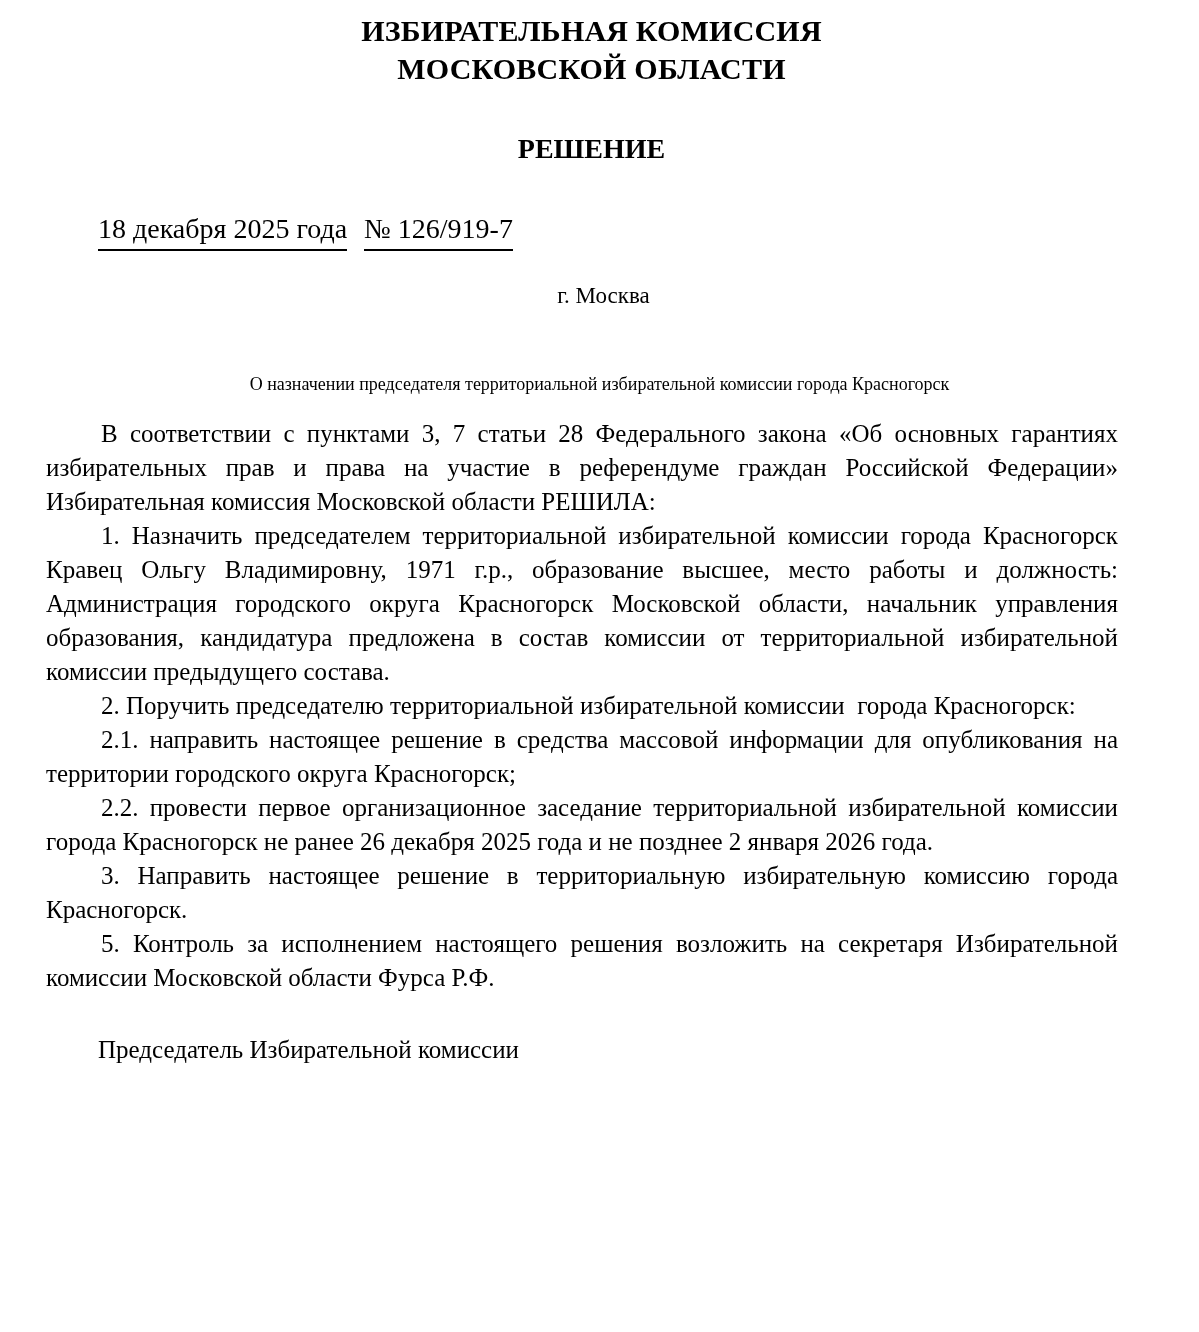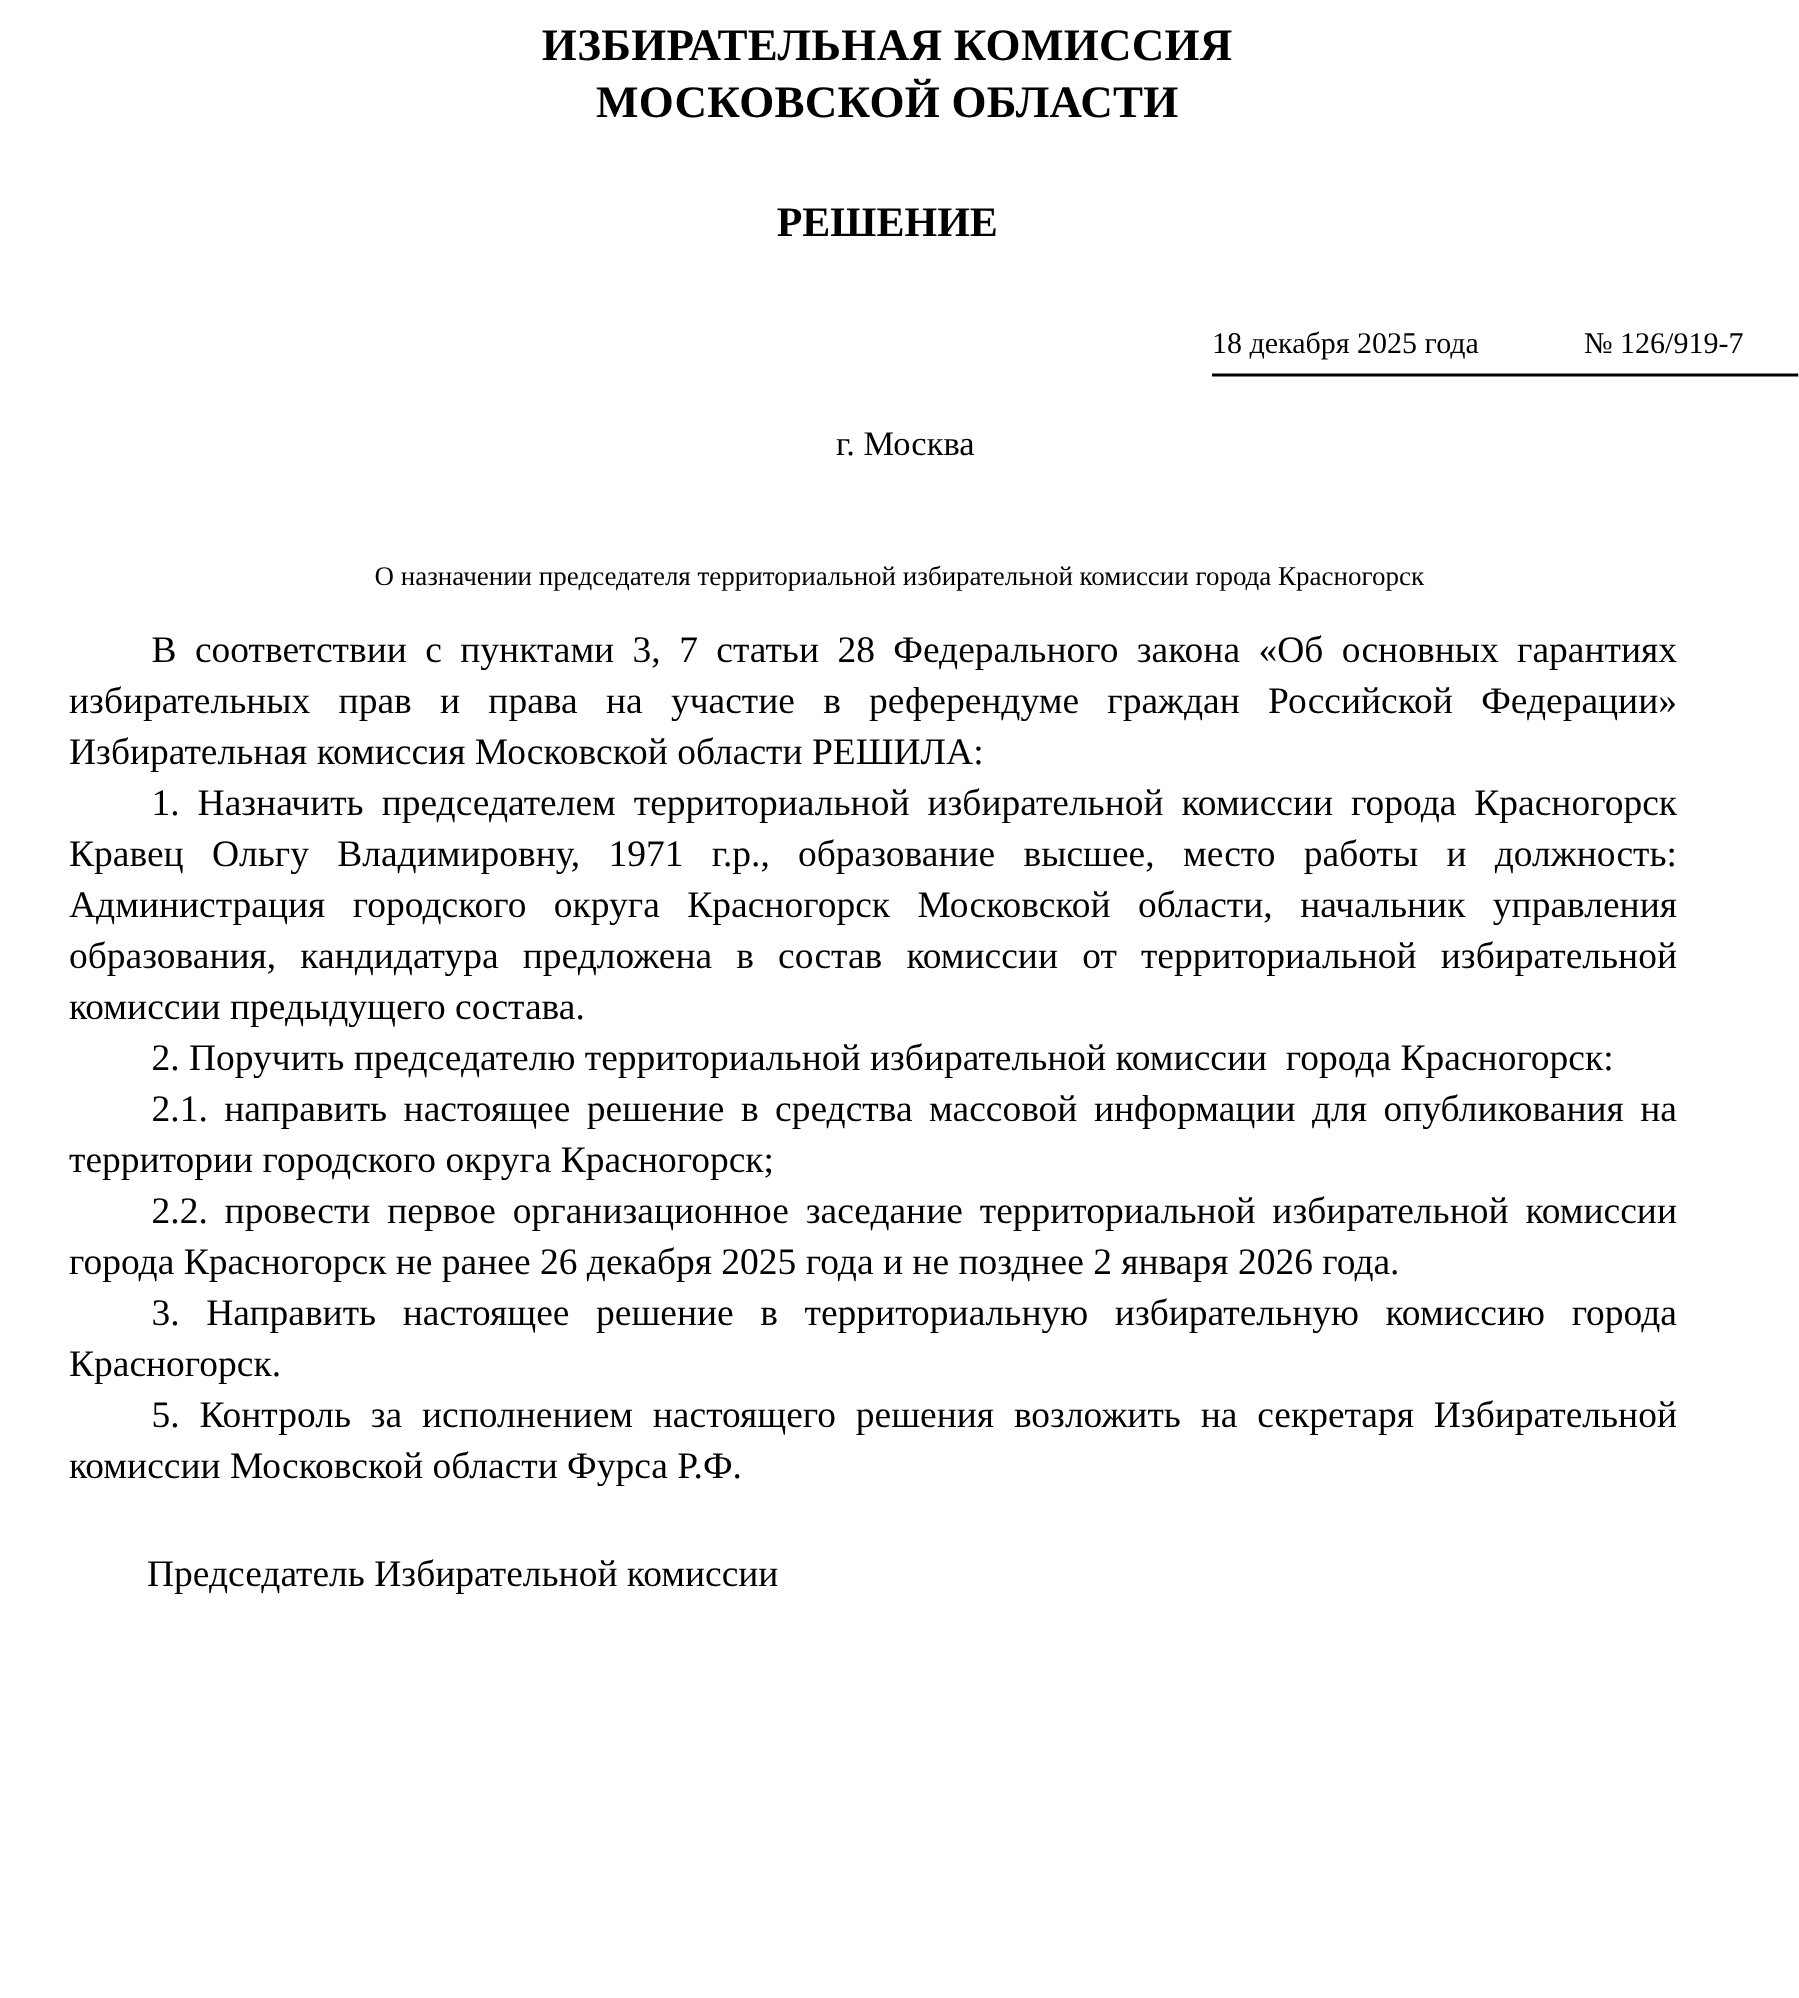--- a/index.html
+++ b/index.html
@@ -44,37 +44,37 @@
     font-size: 28px;
     line-height: 34px;
     margin-top: 44px;
     margin-left: -16px;
   }
 
   
   .meta-row {
     margin-top: 48px;
     padding-left: 98px;
-    font-size: 20px;
+    font-size: 28px;
     line-height: 30px;
     display: flex;
     align-items: flex-end;
-    justify-content: flex-end;
   }
   .meta-date {
     display: inline-block;
     min-width: 248px;
     border-bottom: 2.5px solid #000;
     padding-bottom: 5px;
   }
   .meta-number {
     display: inline-block;
     min-width: 143px;
     border-bottom: 2.5px solid #000;
     padding-bottom: 5px;
+    margin-left: 17px;
   }
 
   
   .city {
     text-align: center;
     font-size: 23px;
     line-height: 30px;
     margin-top: 30px;
     margin-left: 8px;
   }

